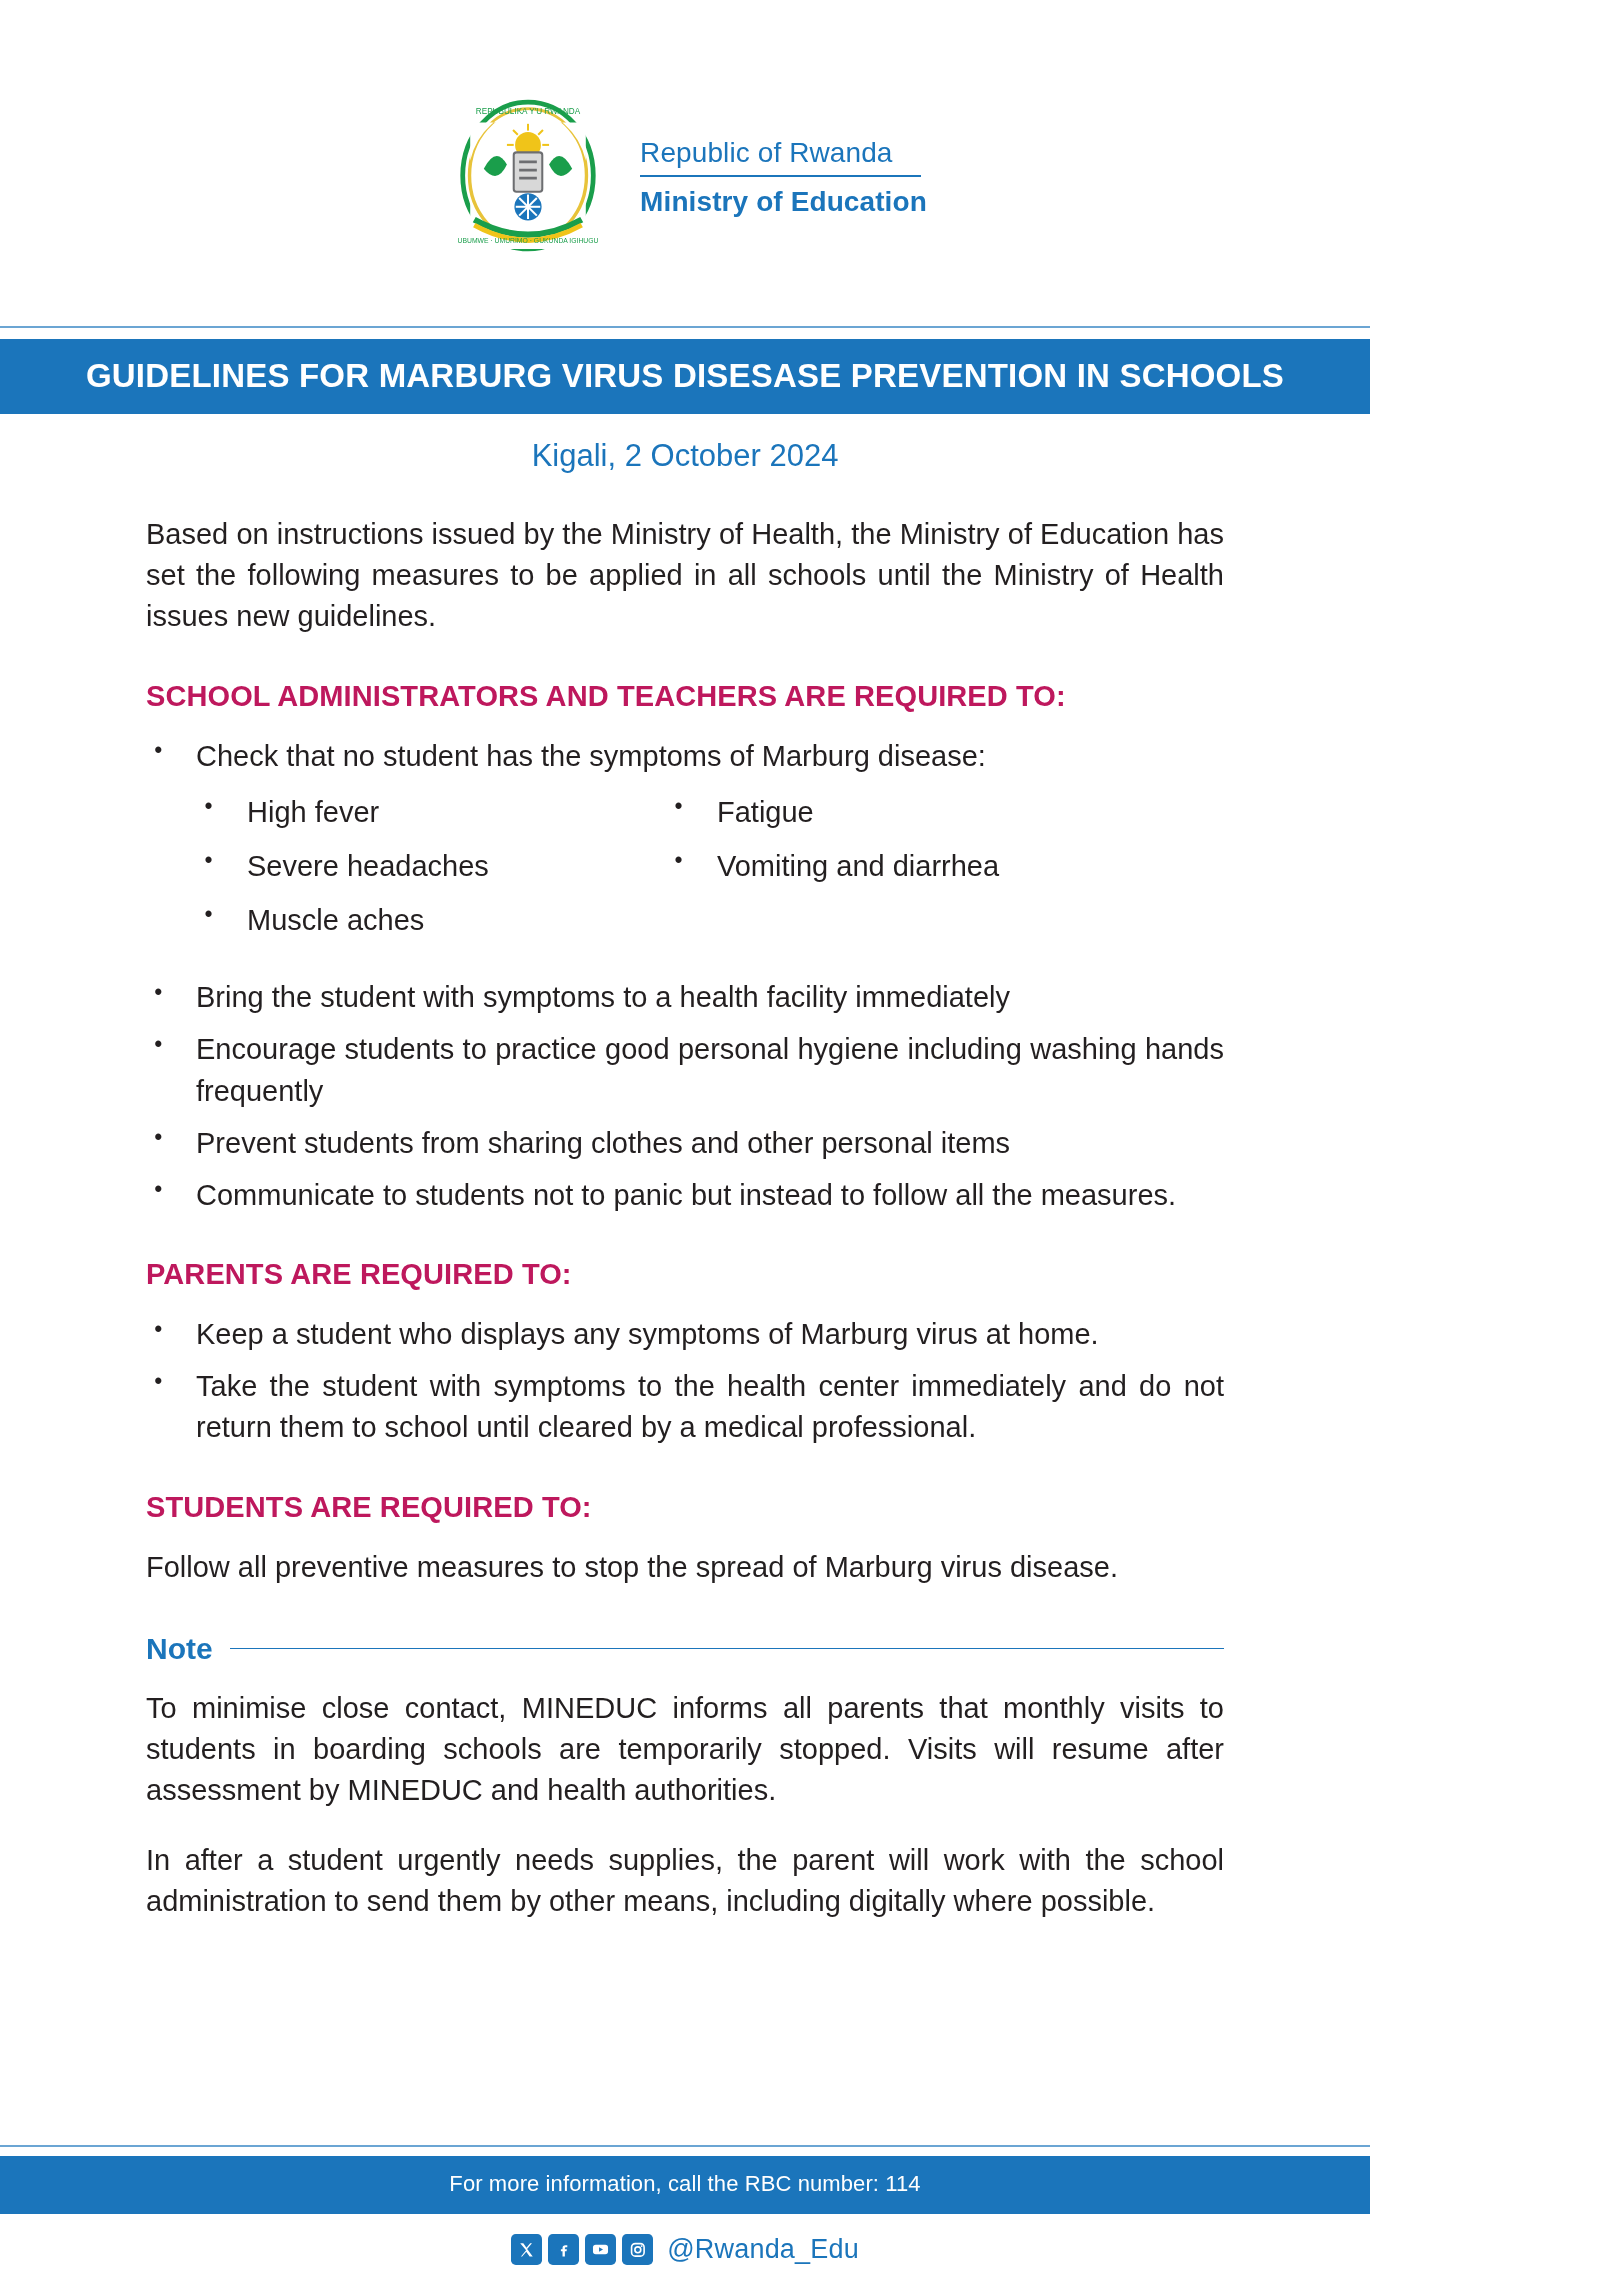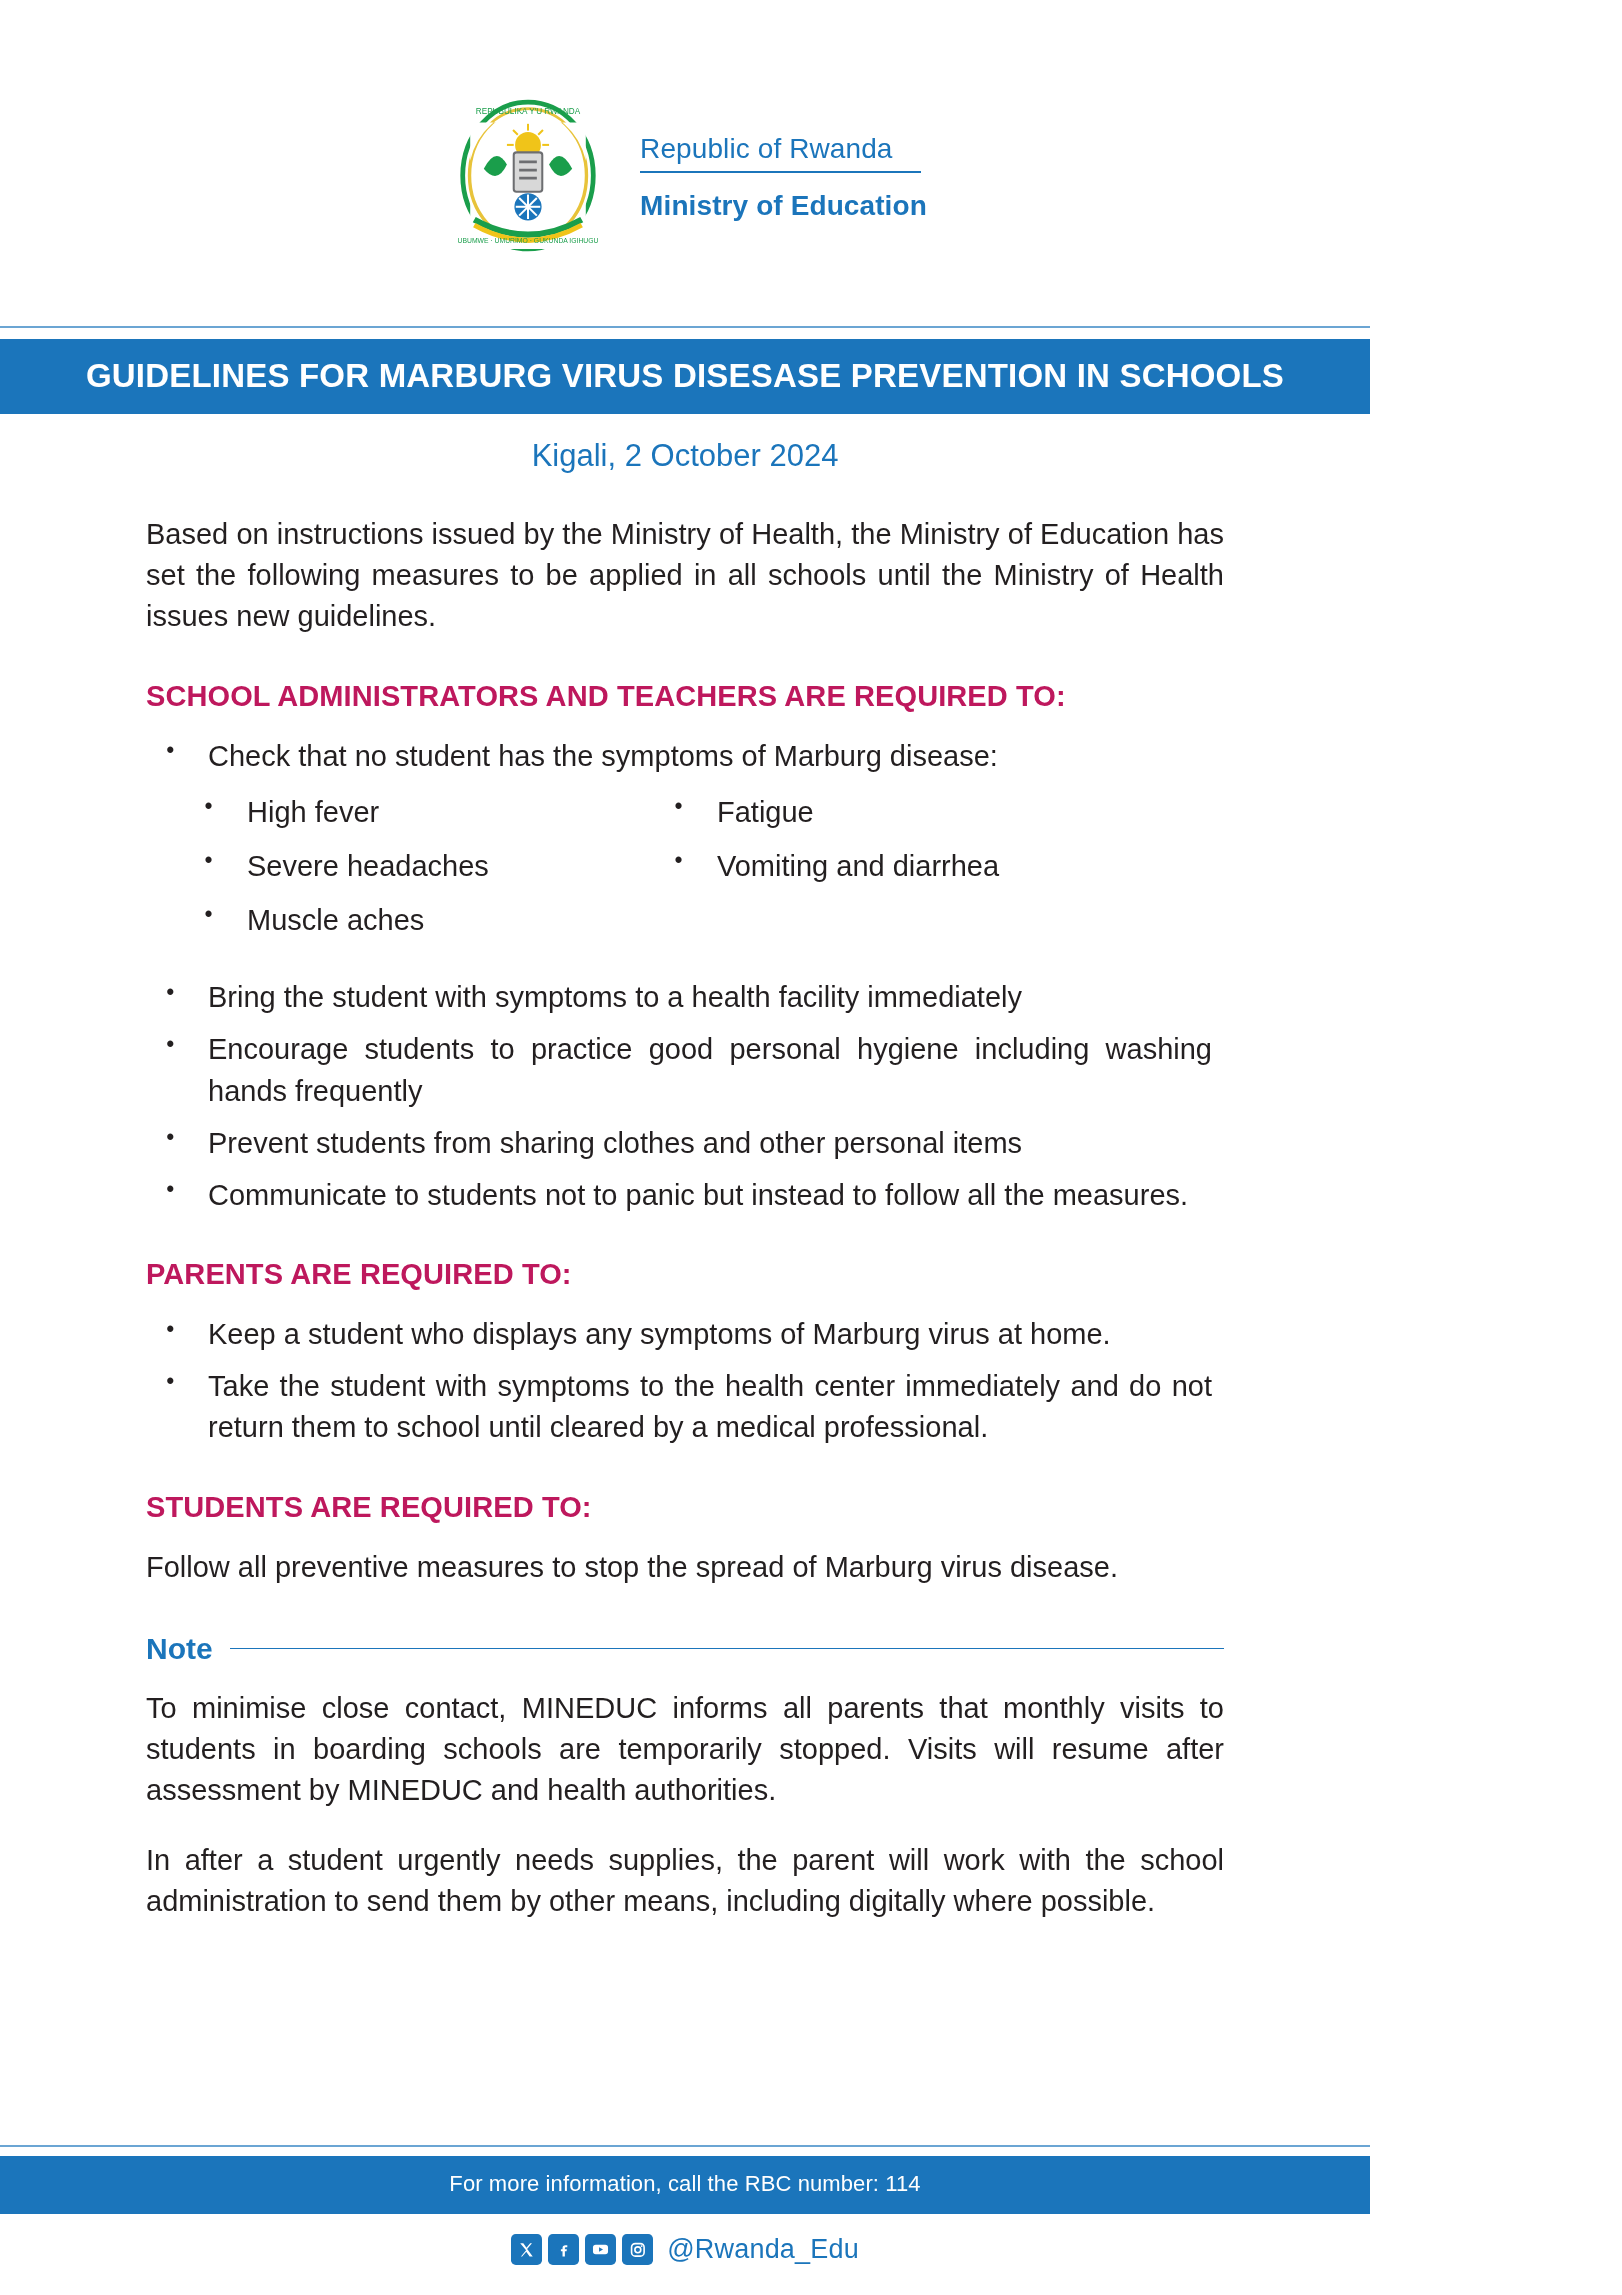--- a/index.html
+++ b/index.html
@@ -49,21 +49,21 @@
     color: #1b75bb;
     letter-spacing: 0.1px;
     padding-bottom: 6.8px;
     border-bottom: 2px solid #1b75bb;
     width: 281px;
   }
   .ministry {
     font-size: 28px;
     color: #1b75bb;
     font-weight: bold;
-    padding-top: 17px;
+    padding-top: 9px;
     letter-spacing: 0.1px;
     text-align: right;
   }
 
   
   .head-rule {
     width: 100%;
     height: 2px;
     background: #1b75bb;
     opacity: 0.65;
@@ -105,21 +105,21 @@
   .section-head {
     color: #be185d;
     font-weight: bold;
     font-size: 29px;
     letter-spacing: 0.1px;
     margin: 42px 0 23px 0;
   }
 
   ul.bullets {
     list-style: none;
-    margin: 12px;
+    margin: 0;
     padding: 0;
   }
   ul.bullets > li {
     position: relative;
     padding-left: 50px;
     font-size: 29px;
     line-height: 1.42;
     margin-bottom: 11px;
     color: #231f20;
   }

